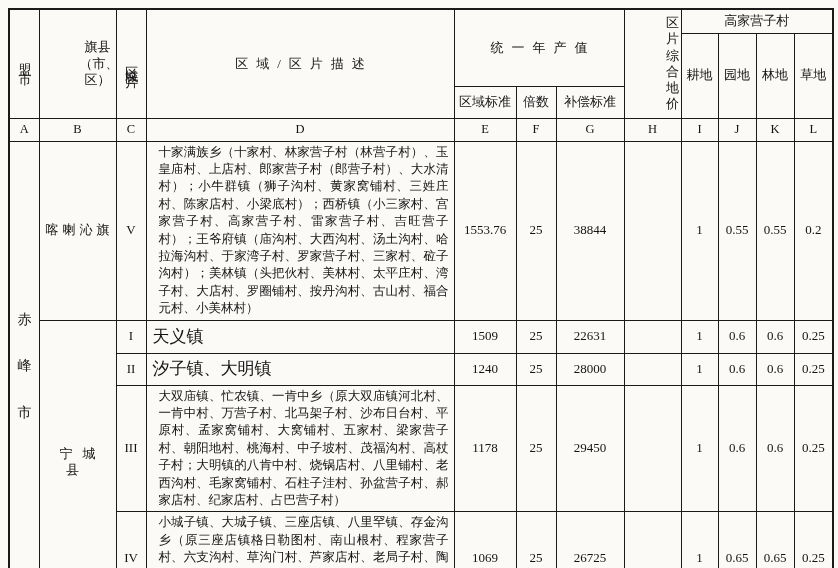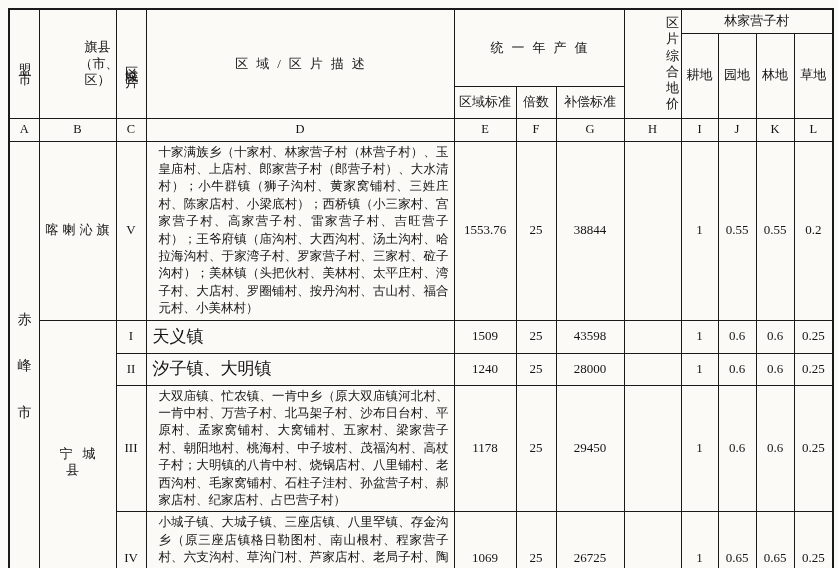--- a/index.html
+++ b/index.html
@@ -80,21 +80,21 @@
     <tbody>
         <tr style="height:24px">
       <td rowspan="3"><span class="vert">盟市</span></td>
       <td rowspan="3" class="preline">旗县
 （市、区）</td>
       <td rowspan="3"><span class="vert" style="letter-spacing:3px">区域区片</span></td>
       <td rowspan="3" class="sp8">区域/区片描述</td>
       <td colspan="3" rowspan="2" class="sp8">统一年产值</td>
       <td rowspan="3" class="preline">区片综合
 地　　价</td>
-      <td colspan="4">林家营子村</td>
+      <td colspan="4">高家营子村</td>
     </tr>
     <tr style="height:53px">
       <td rowspan="2">耕地</td>
       <td rowspan="2">园地</td>
       <td rowspan="2">林地</td>
       <td rowspan="2">草地</td>
     </tr>
     <tr style="height:32px">
       <td>区域标准</td>
       <td>倍数</td>
@@ -130,21 +130,21 @@
       <td class="num">0.55</td>
       <td class="num">0.2</td>
     </tr>
 
     <tr style="height:33px">
       <td rowspan="4" class="sp10">宁城县</td>
       <td class="num">I</td>
       <td class="desc-short">天义镇</td>
       <td class="num">1509</td>
       <td class="num">25</td>
-      <td class="num">43598</td>
+      <td class="num">22631</td>
       <td class="num"></td>
       <td class="num">1</td>
       <td class="num">0.6</td>
       <td class="num">0.6</td>
       <td class="num">0.25</td>
     </tr>
 
     <tr style="height:32px">
       <td class="num">II</td>
       <td class="desc-short">汐子镇、大明镇</td>

